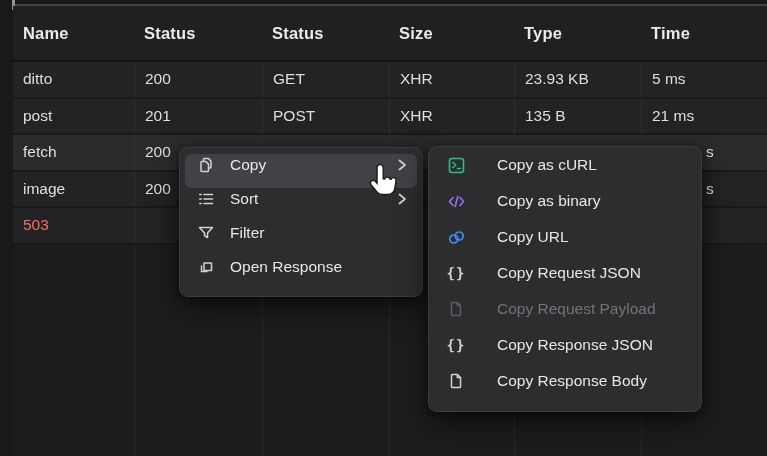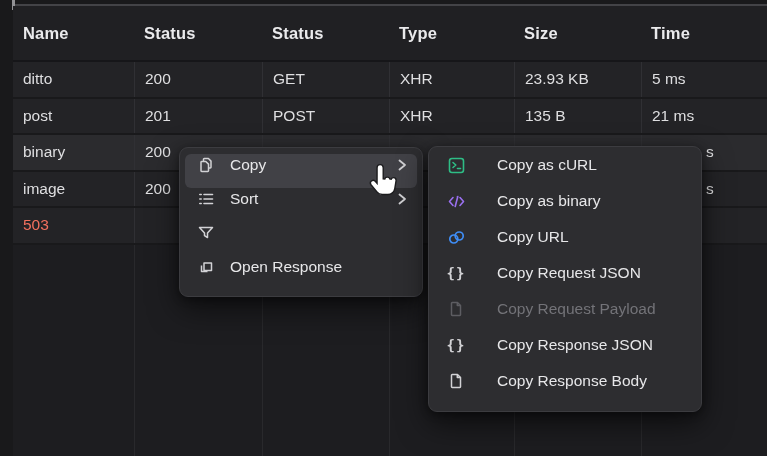--- a/index.html
+++ b/index.html
@@ -94,22 +94,22 @@
 
   <div class="top-border"></div>
   <div class="top-notch"></div>
 
   <div class="table-area">
 
     <div class="grid-row thead">
       <div class="th">Name</div>
       <div class="th">Status</div>
       <div class="th">Status</div>
+      <div class="th">Size</div>
       <div class="th">Type</div>
-      <div class="th">Size</div>
       <div class="th">Time</div>
     </div>
 
     <div class="grid-row tr">
       <div class="td">ditto</div>
       <div class="td">200</div>
       <div class="td">GET</div>
       <div class="td">XHR</div>
       <div class="td">23.93 KB</div>
       <div class="td">5 ms</div>
@@ -118,21 +118,21 @@
     <div class="grid-row tr">
       <div class="td">post</div>
       <div class="td">201</div>
       <div class="td">POST</div>
       <div class="td">XHR</div>
       <div class="td">135 B</div>
       <div class="td">21 ms</div>
     </div>
 
     <div class="grid-row tr selected">
-      <div class="td">binary</div>
+      <div class="td">fetch</div>
       <div class="td">200</div>
       <div class="td">GET</div>
       <div class="td"></div>
       <div class="td"></div>
       <div class="td">
           <span class="frag">s</span>
         </div>
     </div>
 
     <div class="grid-row tr">
@@ -201,20 +201,21 @@
           </svg>
       </span>
     </div>
 
     <div class="mi">
       <span class="mic ic-gray">
         <svg width="18" height="18" viewBox="0 0 18 18" fill="none" stroke="currentColor" stroke-width="1.5" stroke-linejoin="round">
           <path d="M2.5 3.5h13l-5 5.6v4.4l-3-1.8V9.1z"></path>
         </svg>
       </span>
+      <span class="mil">Filter</span>
     </div>
 
     <div class="mi">
       <span class="mic ic-gray">
         <svg width="18" height="18" viewBox="0 0 18 18" fill="none" stroke="currentColor" stroke-width="1.5" stroke-linejoin="round">
           <path d="M7 5h7.5v7.5H7z"></path>
           <path d="M4.5 7.5v6h6"></path>
         </svg>
       </span>
       <span class="mil">Open Response</span>

